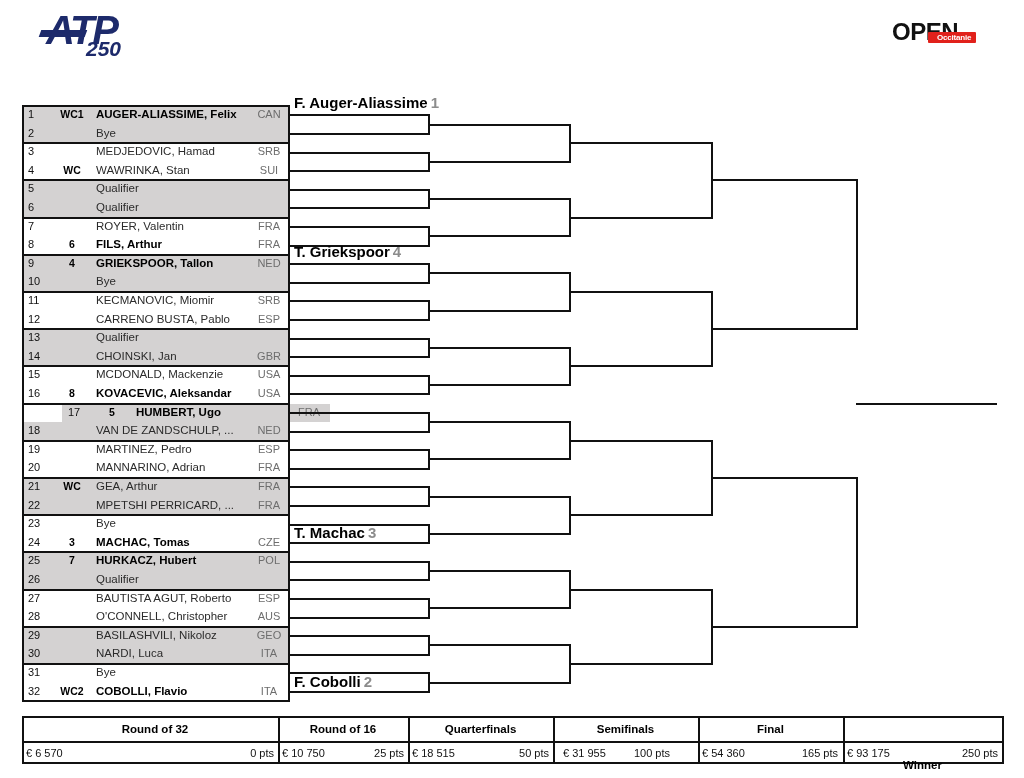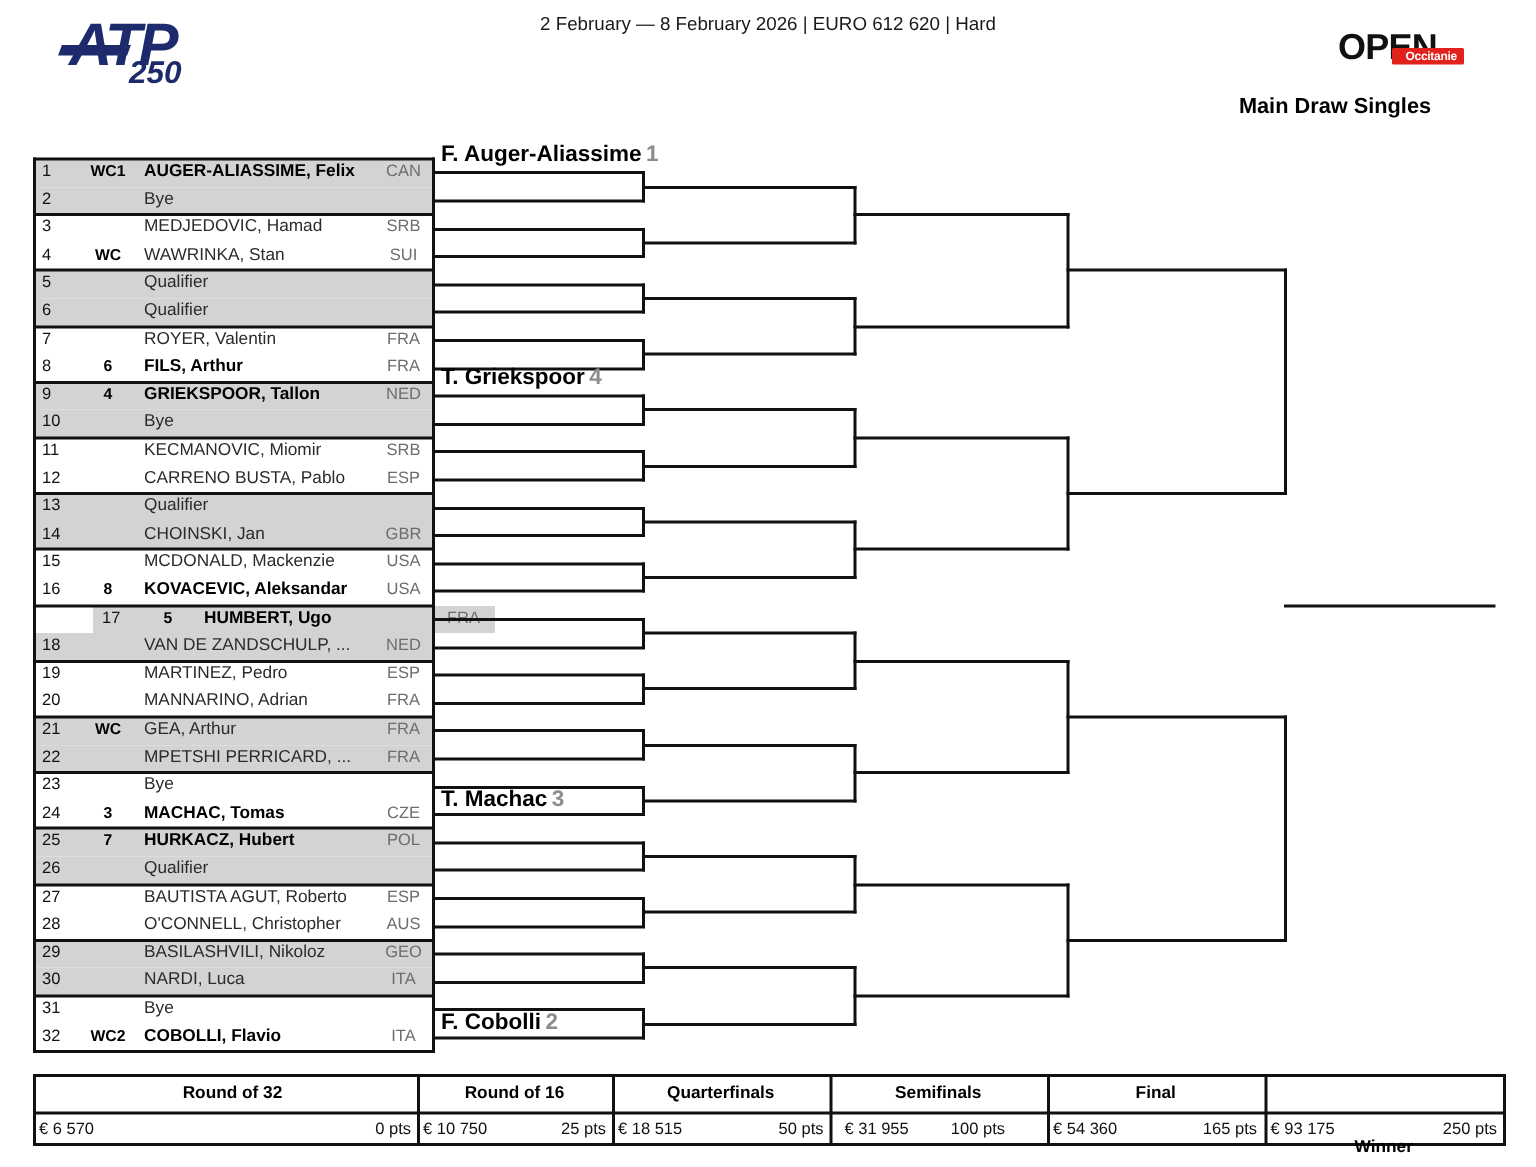--- a/index.html
+++ b/index.html
@@ -162,30 +162,28 @@
 
   <div id="header">
 
     <div id="atp-logo">
       <div class="atp-swoosh"></div>
       <div class="atp-word">ATP</div>
       <div class="atp-250">250</div>
     </div>
 
     <div id="title-block">
-      <div id="tournament-meta">2 February — 8 February 2026 | EURO 612 620 | Hard</div>
     </div>
 
     <div id="occitanie-logo">
       <div class="occ-open">OPEN</div>
       <div class="occ-dot"></div>
       <div class="occ-badge">Occitanie</div>
     </div>
 
-    <div id="main-draw-title">Main Draw Singles</div>
   </div>
 
   <div id="draw">
     <div id="player-rows">
         <div class="row shade" style="top: 106px;">
           <span class="r-num">1</span>
           <span class="r-seed">WC1</span>
           <span class="r-name bold">AUGER-ALIASSIME, Felix</span>
           <span class="r-ctry">CAN</span>
         </div>

